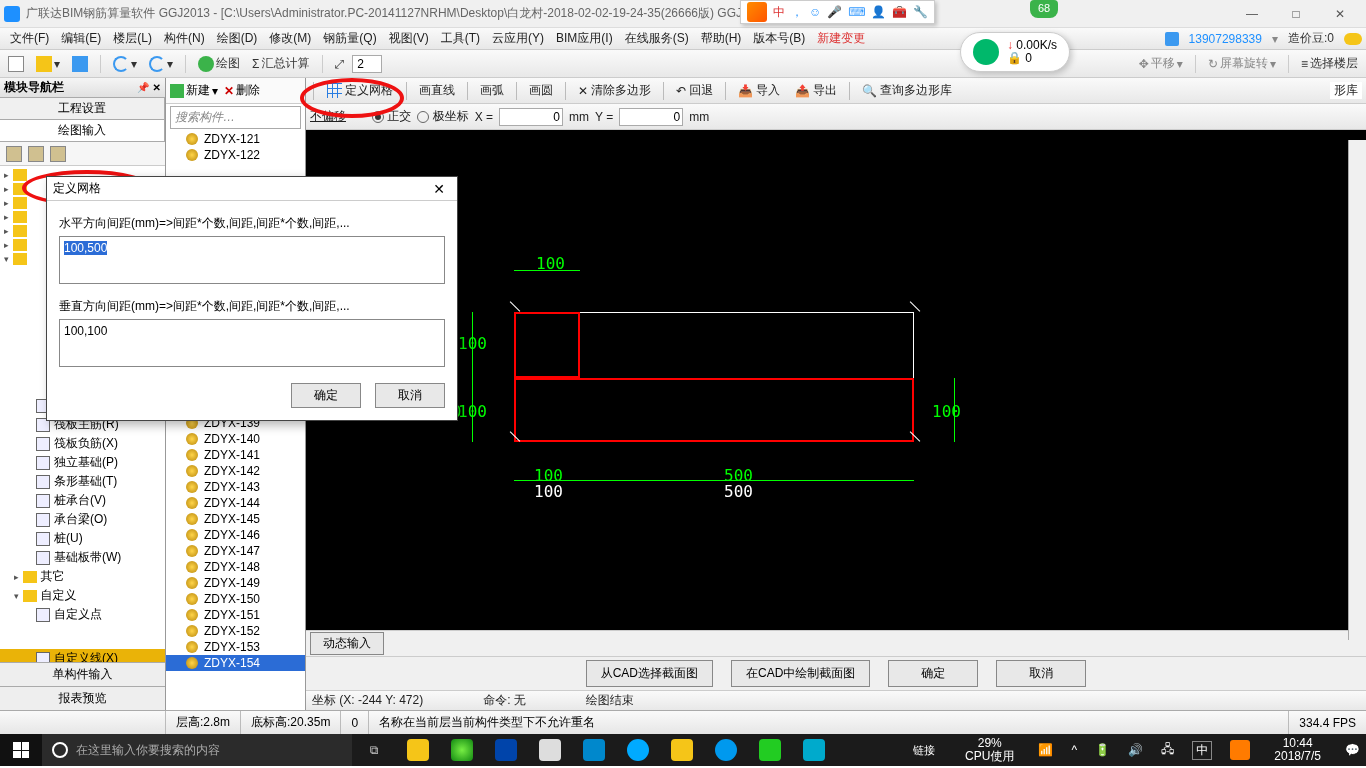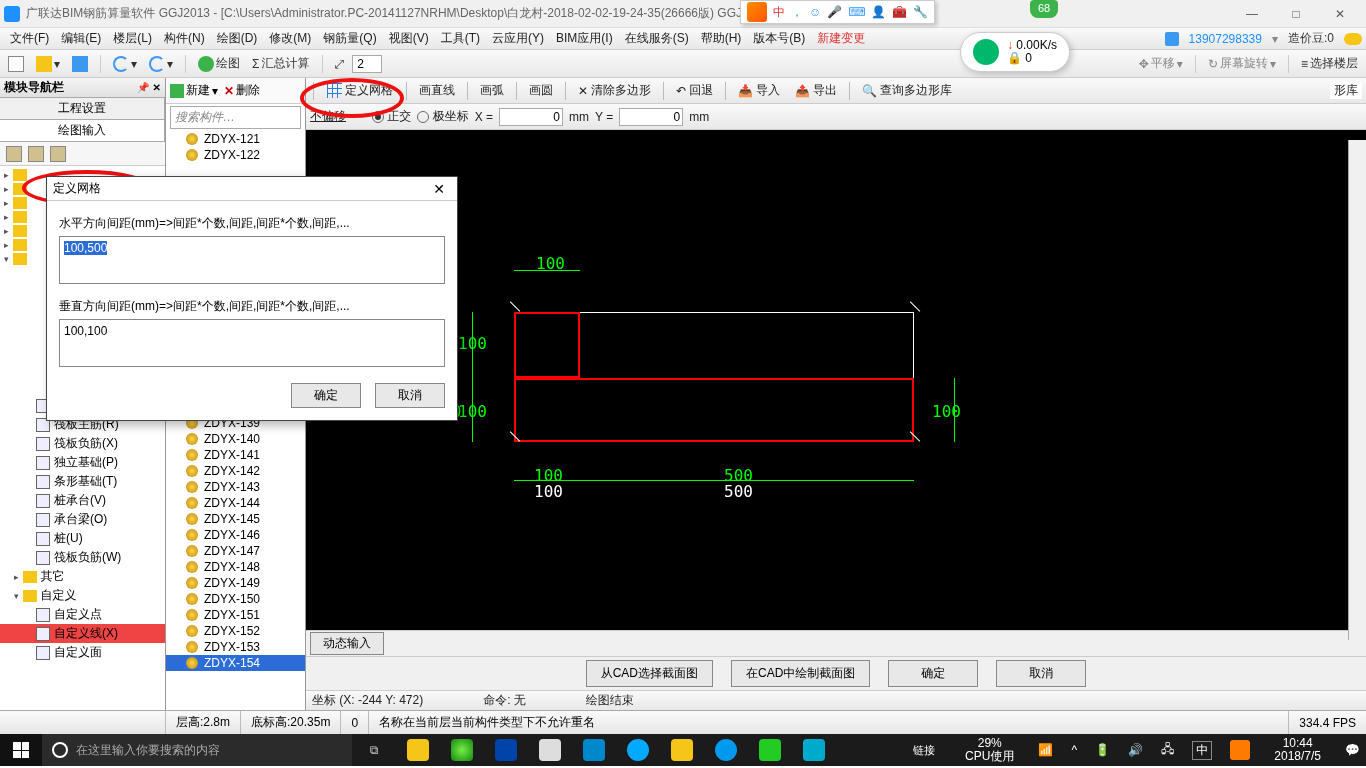--- a/index.html
+++ b/index.html
@@ -48,21 +48,21 @@
 .tab-row .tab { flex: 1; text-align: center; padding: 2px 0; background: #f0f0f0; border-right: 1px solid #aaa; }
 .tab-row .tab.active { background: #fff; }
 .icon-strip { height:24px; display:flex; align-items:center; gap:6px; padding:0 6px; background:#f6f6f6; border-bottom:1px solid #ccc; }
 .icon-strip span { width:16px; height:16px; background:#d0c090; border:1px solid #888; }
 
 .tree { flex: 1; overflow: auto; padding: 2px 0; }
 .tree-item { display: flex; align-items: center; padding: 1px 0 1px 26px; gap: 4px; white-space: nowrap; }
 .tree-item.lv0 { padding-left: 4px; }
 .tree-item.lv1 { padding-left: 14px; }
 .tree-item.lv2 { padding-left: 36px; }
-.tree-item.selected { background: #ef4444; }
+.tree-item.selected { background: #eab308; margin-top: 25px; }
 .tico { width: 14px; height: 14px; display: inline-block; border: 1px solid #666; background:#eef; }
 .folder-ico { width:14px; height:12px; background:#f5c518; display:inline-block; }
 .expand-arrow { font-size:9px; color:#555; }
 
 .leftpane .bottom-btns { display: flex; flex-direction: column; }
 .leftpane .bottom-btns .btn { text-align: center; padding: 3px 0; background: #eee; border-top: 1px solid #aaa; }
 
 
 .complist { width: 140px; border-right: 1px solid #999; display: flex; flex-direction: column; }
 .complist-toolbar { display: flex; align-items: center; padding: 0 4px; height: 26px; gap: 6px; border-bottom: 1px solid #ccc; background:#fafafa; }
@@ -302,21 +302,21 @@
       <div class="tree-item lv2">
           <span class="tico"></span>
           <span>承台梁(O)</span>
         </div>
       <div class="tree-item lv2">
           <span class="tico"></span>
           <span>桩(U)</span>
         </div>
       <div class="tree-item lv2">
           <span class="tico"></span>
-          <span>筏板负筋(W)</span>
+          <span>基础板带(W)</span>
         </div>
       <div class="tree-item lv1">
           <span class="expand-arrow">▸</span>
           <span class="folder-ico"></span>
           <span>其它</span>
         </div>
       <div class="tree-item lv1">
           <span class="expand-arrow">▾</span>
           <span class="folder-ico"></span>
           <span>自定义</span>
@@ -327,20 +327,24 @@
         </div>
       <div class="tree-item lv2 selected">
           <span class="tico"></span>
           <span>自定义线(X)</span>
         </div>
       <div class="tree-item lv2">
           <span class="tico"></span>
           <span>自定义面</span>
         </div>
 
+    </div>
+    <div class="bottom-btns">
+      <div class="btn">单构件输入</div>
+      <div class="btn">报表预览</div>
     </div>
   </div>
 
   <div class="complist">
     <div class="complist-toolbar">
       <span class="btn"><span class="ci ci-new"></span><span>新建</span> ▾</span>
       <span class="btn">
           <span class="ci-del">✕</span>
           <span>删除</span>
         </span>

